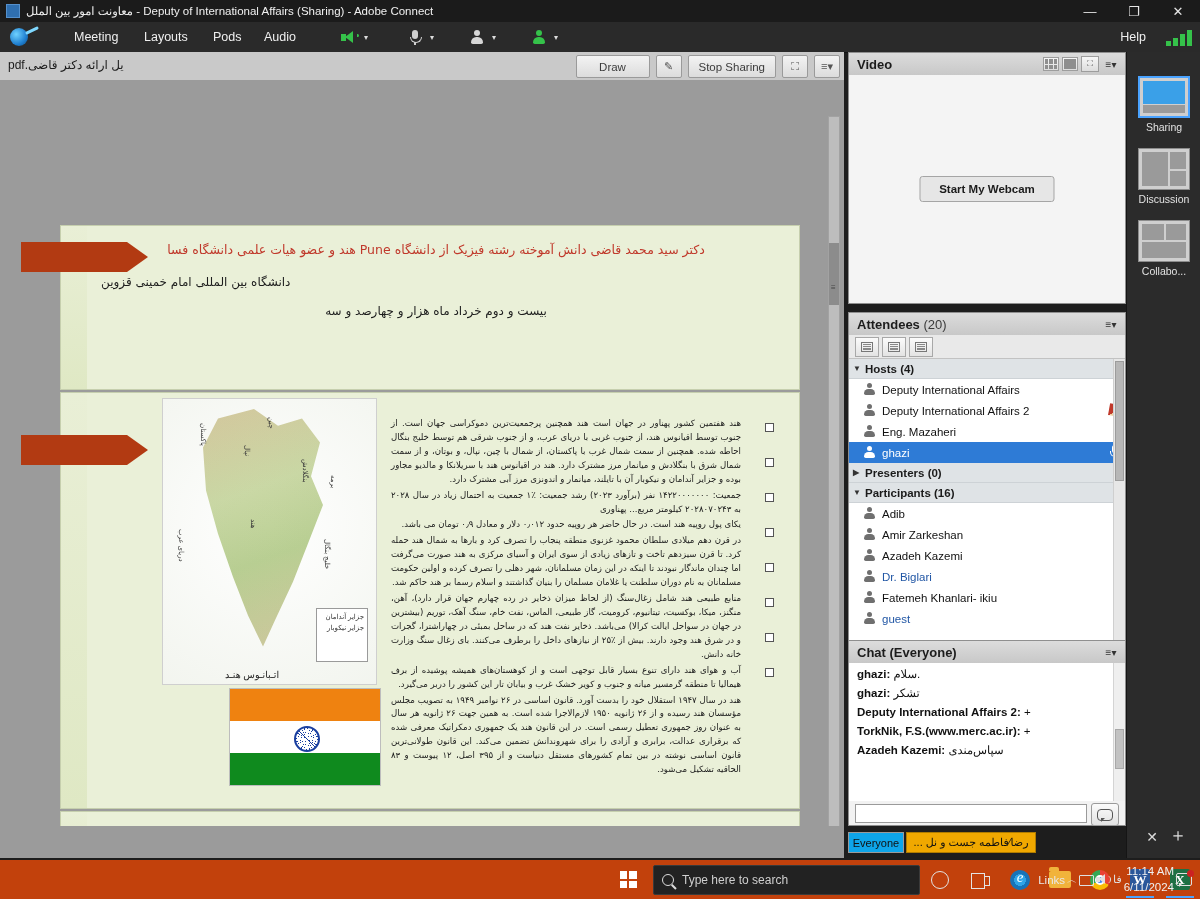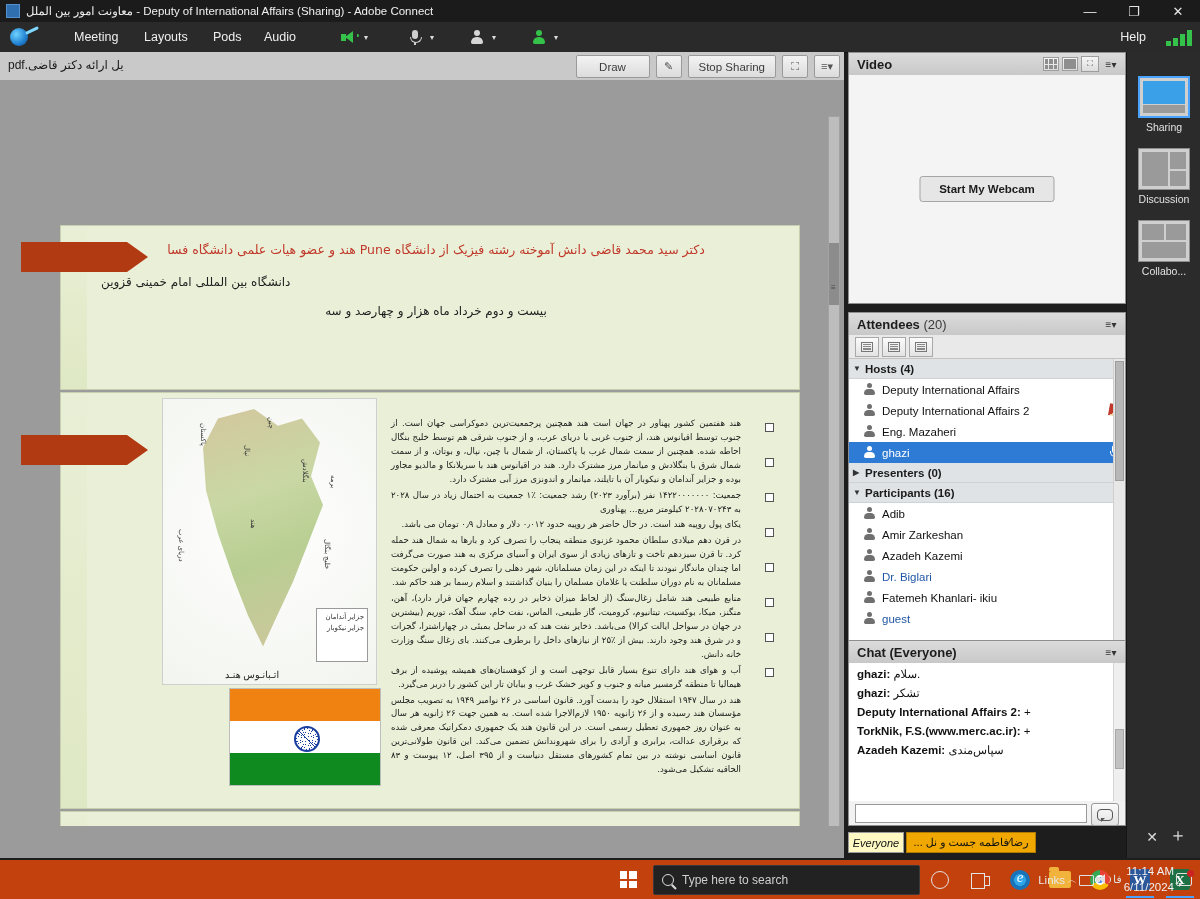--- a/index.html
+++ b/index.html
@@ -162,21 +162,21 @@
   .thumb .colC{position:absolute;right:3px;top:22px;width:16px;bottom:3px;background:#9a9a9a;}
   .thumb .q1{position:absolute;left:3px;top:3px;width:22px;height:16px;background:#9a9a9a;}
   .thumb .q2{position:absolute;right:3px;top:3px;width:20px;height:16px;background:#9a9a9a;}
   .thumb .q3{position:absolute;left:3px;bottom:3px;right:3px;height:16px;background:#9a9a9a;}
   .lay-bottom{position:absolute;left:0;bottom:0;width:74px;height:42px;}
   .lay-close{position:absolute;left:16px;top:12px;width:18px;height:18px;display:flex;align-items:center;justify-content:center;color:#dcdcdc;font-size:14px;}
   .lay-plus{position:absolute;right:14px;top:10px;width:18px;height:18px;display:flex;align-items:center;justify-content:center;color:#dcdcdc;font-size:18px;}
 
   
   .botstrip{position:absolute;left:848px;top:832px;width:278px;height:26px;}
-  .everyone{position:absolute;left:0;top:0;width:56px;height:21px;background:#fef9c3;border:1px solid #9a9a9a;display:flex;align-items:center;justify-content:center;font-size:11px;color:#111;box-sizing:border-box;font-style:italic;}
+  .everyone{position:absolute;left:0;top:0;width:56px;height:21px;background:#0ea5e9;border:1px solid #9a9a9a;display:flex;align-items:center;justify-content:center;font-size:11px;color:#111;box-sizing:border-box;}
   .tabchat{position:absolute;left:58px;top:0;width:130px;height:21px;background:#f0a800;border:1px solid #b07c00;display:flex;align-items:center;justify-content:center;font-size:11px;color:#111;direction:rtl;box-sizing:border-box;overflow:hidden;}
 
   
   .taskbar{position:absolute;left:0;top:860px;width:1200px;height:39px;background:#c2410c;display:flex;align-items:center;justify-content:flex-end;}
   .tb-start{width:46px;height:39px;display:flex;align-items:center;justify-content:center;}
   .winlogo{width:17px;height:17px;display:grid;grid-template-columns:1fr 1fr;grid-template-rows:1fr 1fr;gap:2px;}
   .winlogo i{background:#fff;display:block;}
   .searchbox{width:265px;height:28px;background:#222;border:1px solid #3a3a3a;display:flex;align-items:center;border-radius:2px;margin-left:2px;}
   .searchbox .mag{width:28px;display:flex;align-items:center;justify-content:center;}
   .mag-g{width:10px;height:10px;border:1.6px solid #dcdcdc;border-radius:50%;position:relative;}

